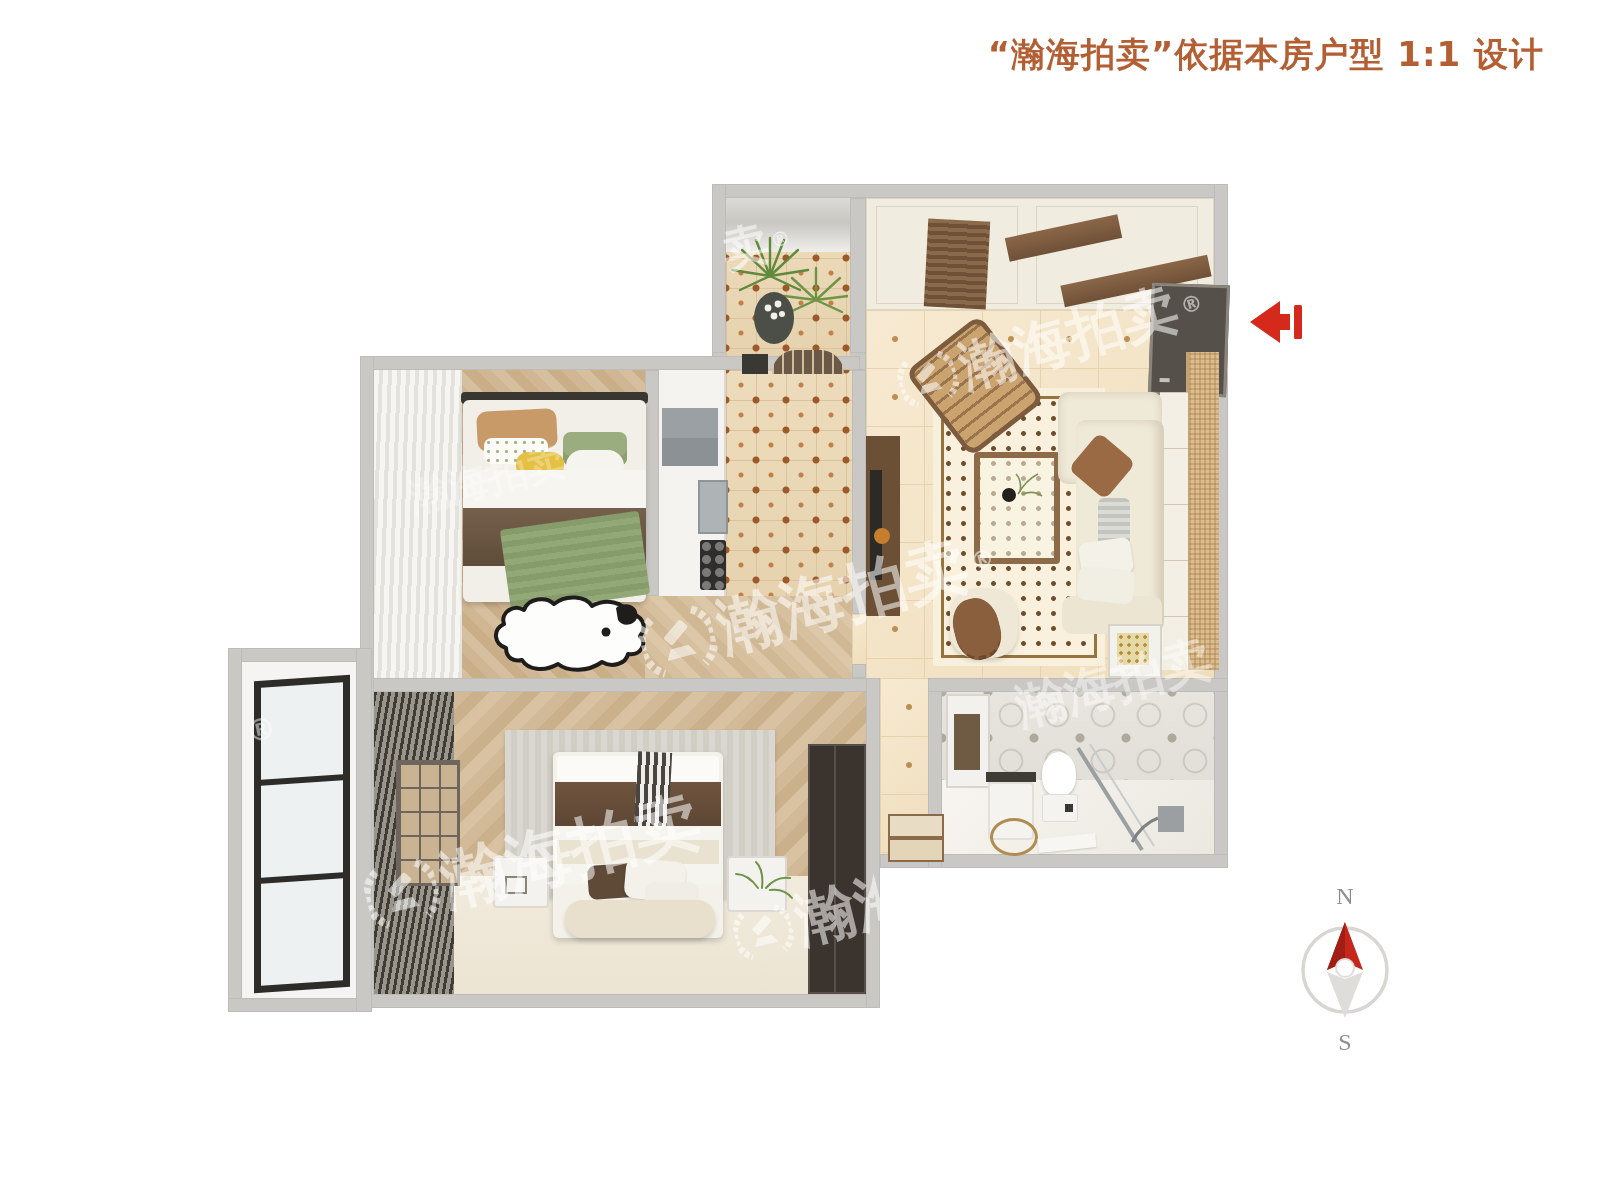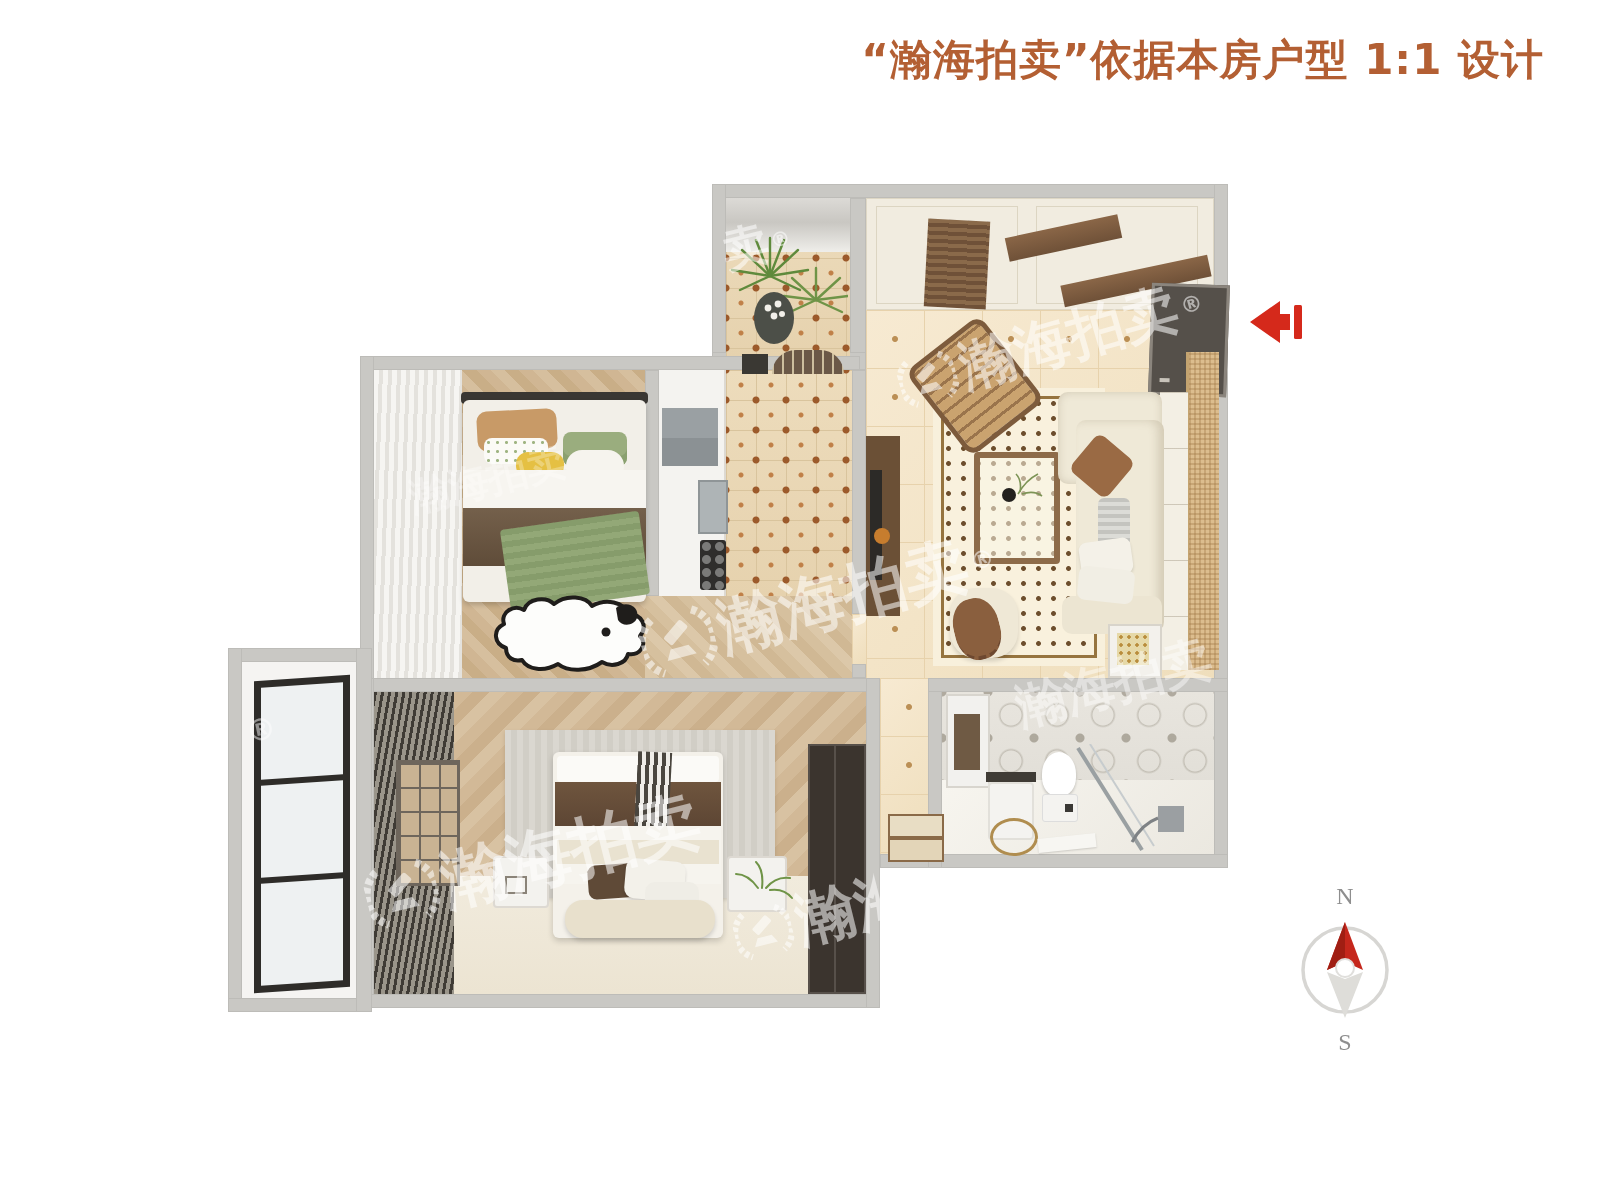--- a/index.html
+++ b/index.html
@@ -1,21 +1,21 @@
 <!DOCTYPE html>
 <html><head>
 <meta charset="utf-8">
 <style>
   html,body{margin:0;padding:0;background:#ffffff;}
   .stage{position:relative;width:1600px;height:1200px;background:#ffffff;overflow:hidden;
          font-family:"DejaVu Sans","Liberation Sans",sans-serif;}
   .abs{position:absolute;}
   .wall{position:absolute;background:#c9c8c4;box-shadow:inset 0 0 0 1px #bdbcb8;}
 
-  .title{position:absolute;top:32px;right:56px;font-size:42px;font-weight:600;letter-spacing:1px;color:#b35f33;}
+  .title{position:absolute;top:32px;right:56px;font-size:34px;font-weight:600;letter-spacing:1px;color:#b35f33;}
 
   
   .tile-beige{background:
       radial-gradient(circle,#bb8f55 2.5px,transparent 3.5px),
       linear-gradient(#e7d2ac 1px,transparent 1px),
       linear-gradient(90deg,#e7d2ac 1px,transparent 1px),
       linear-gradient(135deg,#f7ead2,#efdebc);
       background-size:58px 58px,58px 58px,58px 58px,100% 100%;}
   .tile-pattern{background:
       radial-gradient(circle,#9c5a2b 3px,transparent 4px),

